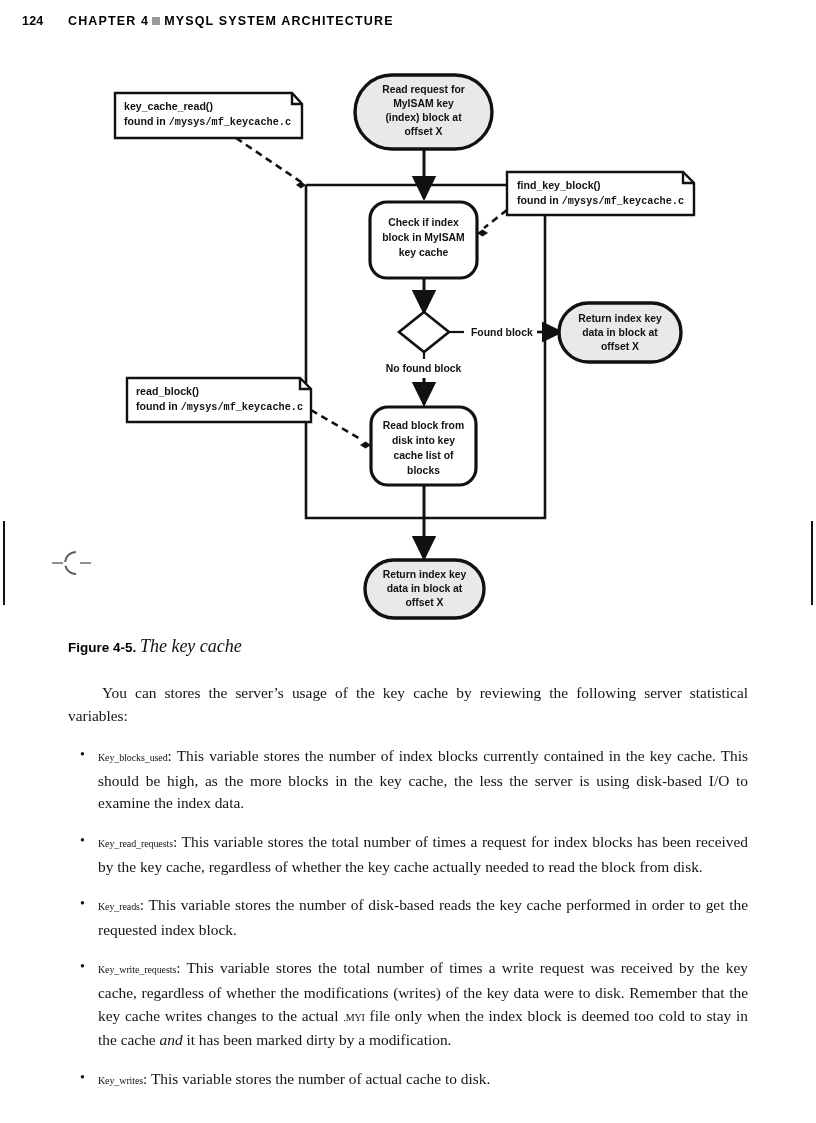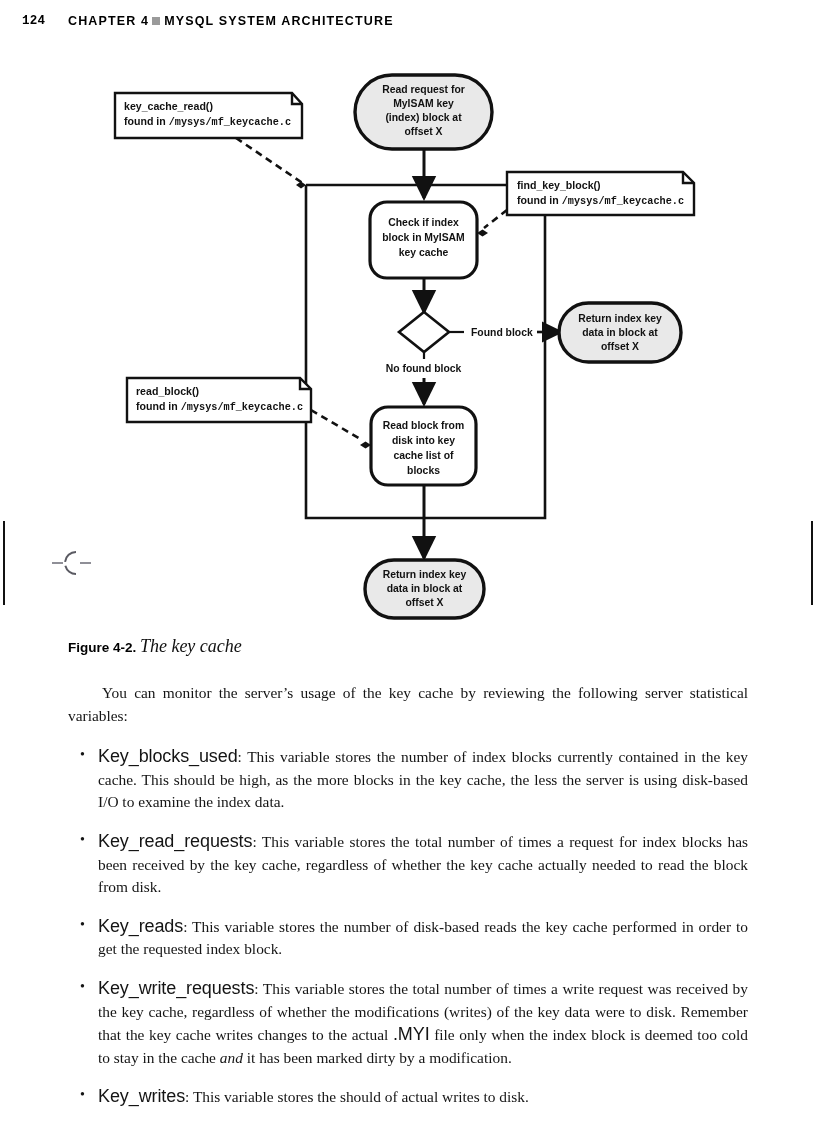--- a/index.html
+++ b/index.html
@@ -20,21 +20,21 @@
   
   .runhead {
     position: absolute;
     left: 0; top: 14px;
     width: 816px;
     height: 20px;
   }
   .runhead .folio {
     position: absolute;
     left: 22px; top: 0;
-    font-family: Liberation Mono, monospace;
+    font-family: Liberation Sans, sans-serif;
     font-weight: bold;
     font-size: 12.5px;
     letter-spacing: 0.2px;
     color: #000;
   }
   .runhead .chap {
     position: absolute;
     left: 68px; top: 0;
     font-family: "Liberation Sans", sans-serif;
     font-weight: bold;
@@ -128,22 +128,22 @@
   ul.varlist > li:last-child { margin-bottom: 0; }
   ul.varlist > li .bullet {
     position: absolute;
     left: 12px;
     top: -1px;
     font-size: 14px;
     line-height: 22.6px;
     color: #141414;
   }
   code, .mono {
-    font-family: Liberation Sans, sans-serif;
-    font-size: 18px;
+    font-family: Liberation Serif, serif;
+    font-size: 10px;
     letter-spacing: -0.1px;
     color: #141414;
   }
   .ital { font-style: italic; }
 
   
   text {
     font-family: "Liberation Sans", sans-serif;
     font-weight: bold;
     fill: #111;
@@ -275,26 +275,26 @@
 <div class="edge-bar-left"></div>
 <div class="edge-bar-right"></div>
 
 <svg style="position:absolute;left:48px;top:545px;" width="46" height="36">
   <path d="M28,7 A11,11 0 1 0 28,29" fill="none" stroke="#5a5a62" stroke-width="2" stroke-dasharray="16,4"></path>
   <line x1="4" y1="18" x2="15" y2="18" stroke="#8f8f97" stroke-width="2"></line>
   <line x1="32" y1="18" x2="43" y2="18" stroke="#8f8f97" stroke-width="2"></line>
 </svg>
 
 <div class="caption">
-  <span class="lbl">Figure 4-2.</span>
+  <span class="lbl">Figure 4-5.</span>
   <span class="ttl">The key cache</span>
 </div>
 
 <div class="body">
-  <p class="para">You can monitor the server’s usage of the key cache by reviewing the following server statistical variables:</p>
+  <p class="para">You can stores the server’s usage of the key cache by reviewing the following server statistical variables:</p>
 
   <ul class="varlist">
     <li>
       <span class="bullet">•</span>
       <code class="mono">Key_blocks_used</code><span>: This variable stores the number of index blocks currently contained in the key cache. This should be high, as the more blocks in the key cache, the less the server is using disk-based I/O to examine the index data.</span>
     </li>
 
     <li>
       <span class="bullet">•</span>
       <code class="mono">Key_read_requests</code><span>: This variable stores the total number of times a request for index blocks has been received by the key cache, regardless of whether the key cache actually needed to read the block from disk.</span>
@@ -305,16 +305,16 @@
       <code class="mono">Key_reads</code><span>: This variable stores the number of disk-based reads the key cache performed in order to get the requested index block.</span>
     </li>
 
     <li>
       <span class="bullet">•</span>
       <code class="mono">Key_write_requests</code><span>: This variable stores the total number of times a write request was received by the key cache, regardless of whether the modifications (writes) of the key data were to disk. Remember that the key cache writes changes to the actual </span><code class="mono">.MYI</code><span> file only when the index block is deemed too cold to stay in the cache </span><span class="ital">and</span><span> it has been marked dirty by a modification.</span>
     </li>
 
     <li>
       <span class="bullet">•</span>
-      <code class="mono">Key_writes</code><span>: This variable stores the should of actual writes to disk.</span>
+      <code class="mono">Key_writes</code><span>: This variable stores the number of actual cache to disk.</span>
     </li>
   </ul>
 </div>
 
 </body></html>

